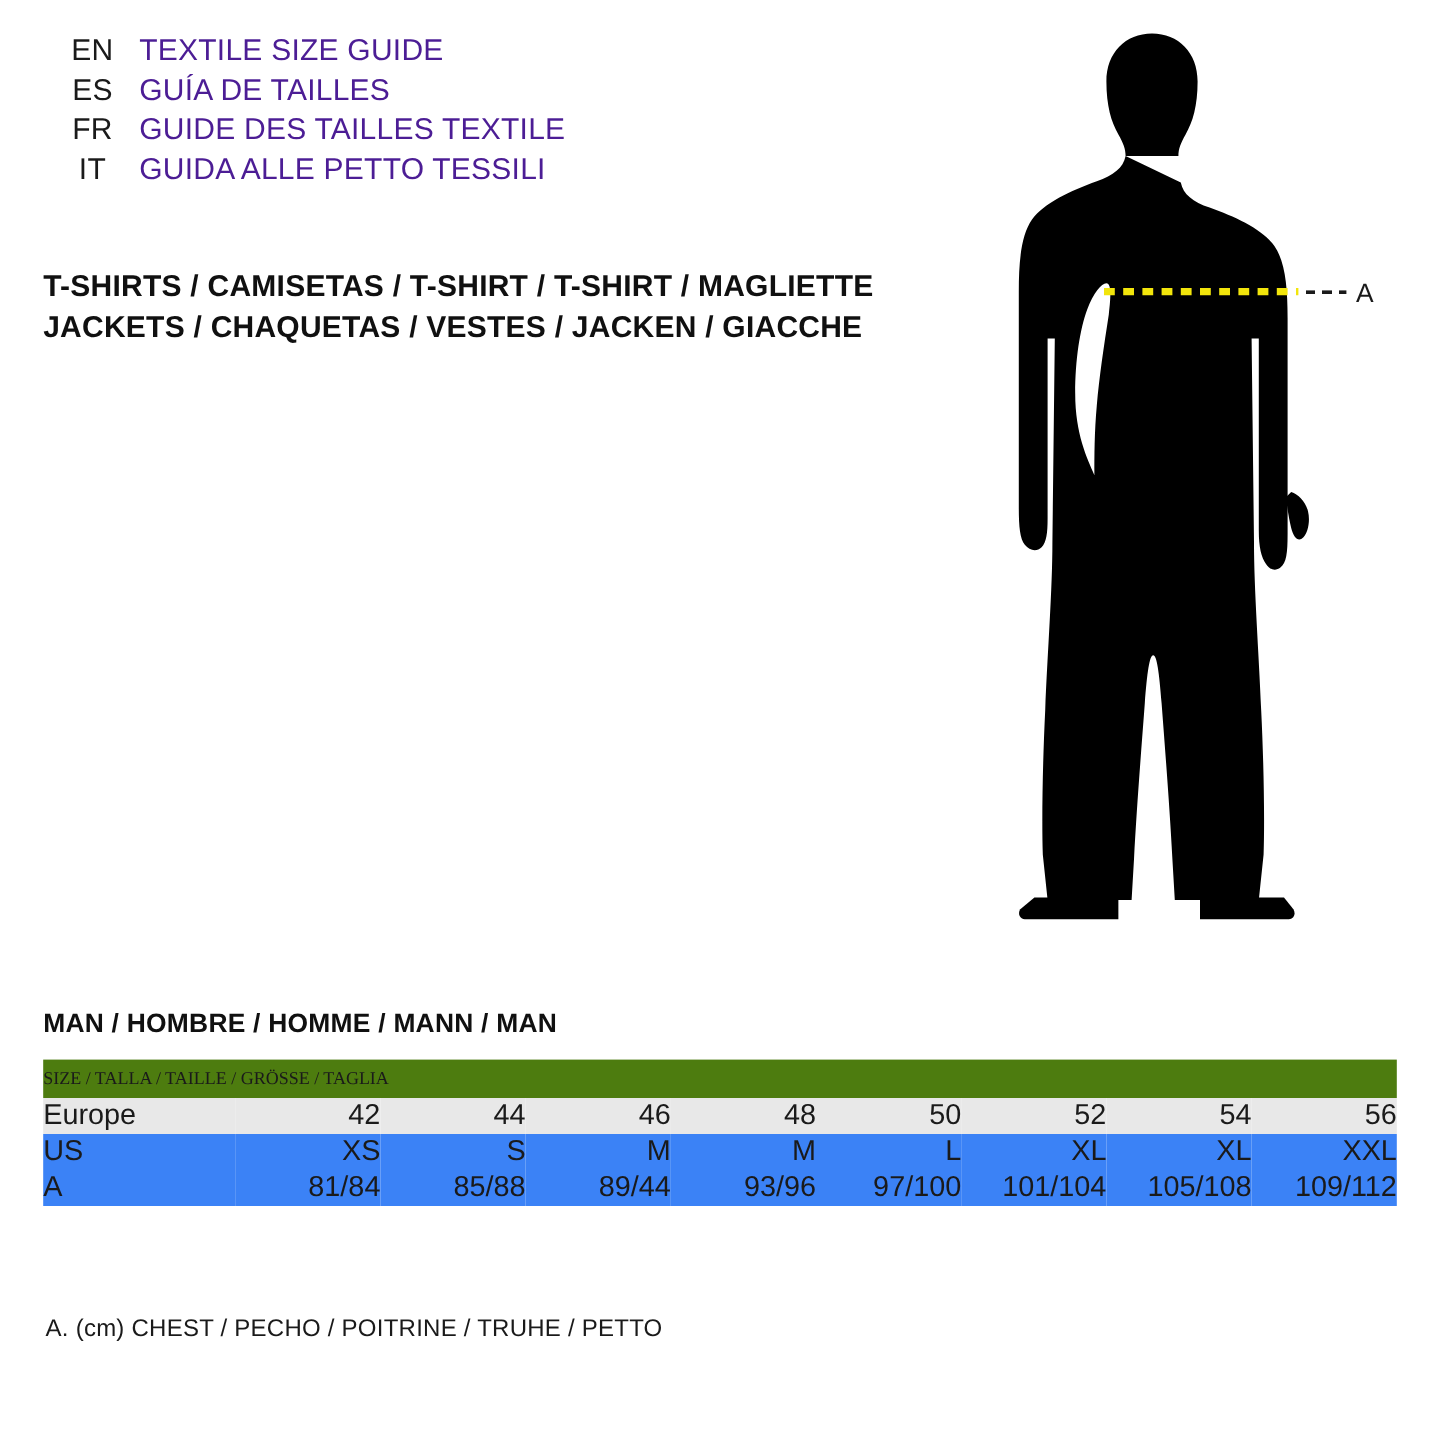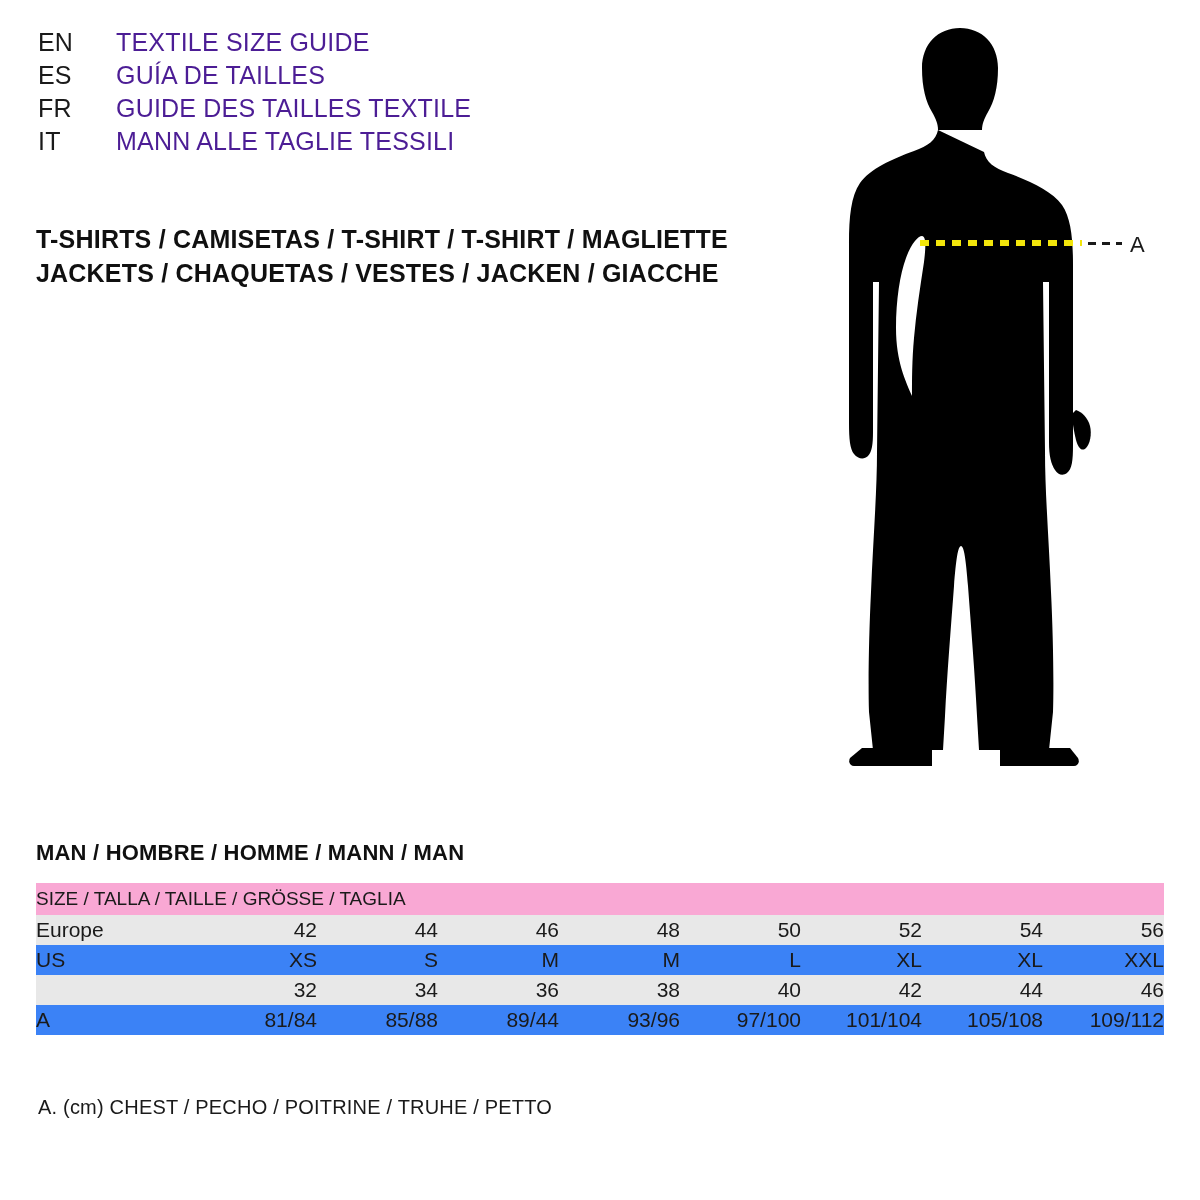--- a/index.html
+++ b/index.html
@@ -26,20 +26,21 @@
   .lang-block {
     position: absolute;
     left: 38px;
     top: 28px;
     width: 700px;
   }
   .lang-row {
     display: flex;
     align-items: baseline;
     height: 33px;
+    text-align: center;
   }
   .lang-code {
     width: 78px;
     font-size: 25px;
     letter-spacing: 0.2px;
     color: #1a1a1a;
   }
   .lang-text {
     font-size: 25px;
     letter-spacing: 0.2px;
@@ -103,37 +104,38 @@
     letter-spacing: 0.2px;
     margin-bottom: 17px;
     color: #101010;
   }
   table.size-table {
     border-collapse: collapse;
     width: 1128px;
     table-layout: fixed;
   }
   table.size-table td {
-    font-size: 21px;
+    font-size: 24px;
     color: #1a1a1a;
     height: 30px;
     padding: 0;
     vertical-align: middle;
   }
   td.label-cell {
     text-align: left;
     padding-left: 8px;
   }
   td.val-cell {
     text-align: right;
   }
   tr.header-row td {
-    background: #f9a8d4;
-    font-size: 19px;
+    background: #4d7c0f;
+    font-size: 15px;
     height: 32px;
+    font-family: Liberation Serif, serif;
   }
   tr.shade td {
     background: #e8e8e8;
   }
   tr.plain td {
     background: #3b82f6;
   }
 
   .footnote {
     position: absolute;
@@ -157,21 +159,21 @@
     <div class="lang-row">
       <span class="lang-code">ES</span>
       <span class="lang-text">GUÍA DE TAILLES</span>
     </div>
     <div class="lang-row">
       <span class="lang-code">FR</span>
       <span class="lang-text">GUIDE DES TAILLES TEXTILE</span>
     </div>
     <div class="lang-row">
       <span class="lang-code">IT</span>
-      <span class="lang-text">MANN ALLE TAGLIE TESSILI</span>
+      <span class="lang-text">GUIDA ALLE PETTO TESSILI</span>
     </div>
   </div>
 
   <div class="category-block">
     <div class="category-line">T-SHIRTS / CAMISETAS / T-SHIRT / T-SHIRT / MAGLIETTE</div>
     <div class="category-line">JACKETS / CHAQUETAS / VESTES / JACKEN / GIACCHE</div>
   </div>
 
   <div class="figure-wrap">
     <svg width="400" height="790" viewBox="0 0 400 790" xmlns="http://www.w3.org/2000/svg">
@@ -265,31 +267,20 @@
           <td class="val-cell">XS</td>
           <td class="val-cell">S</td>
           <td class="val-cell">M</td>
           <td class="val-cell">M</td>
           <td class="val-cell">L</td>
           <td class="val-cell">XL</td>
           <td class="val-cell">XL</td>
           <td class="val-cell">XXL</td>
         </tr>
 
-        <tr class="shade">
-          <td class="label-cell"></td>
-          <td class="val-cell">32</td>
-          <td class="val-cell">34</td>
-          <td class="val-cell">36</td>
-          <td class="val-cell">38</td>
-          <td class="val-cell">40</td>
-          <td class="val-cell">42</td>
-          <td class="val-cell">44</td>
-          <td class="val-cell">46</td>
-        </tr>
 
         <tr class="plain">
           <td class="label-cell">A</td>
           <td class="val-cell">81/84</td>
           <td class="val-cell">85/88</td>
           <td class="val-cell">89/44</td>
           <td class="val-cell">93/96</td>
           <td class="val-cell">97/100</td>
           <td class="val-cell">101/104</td>
           <td class="val-cell">105/108</td>

